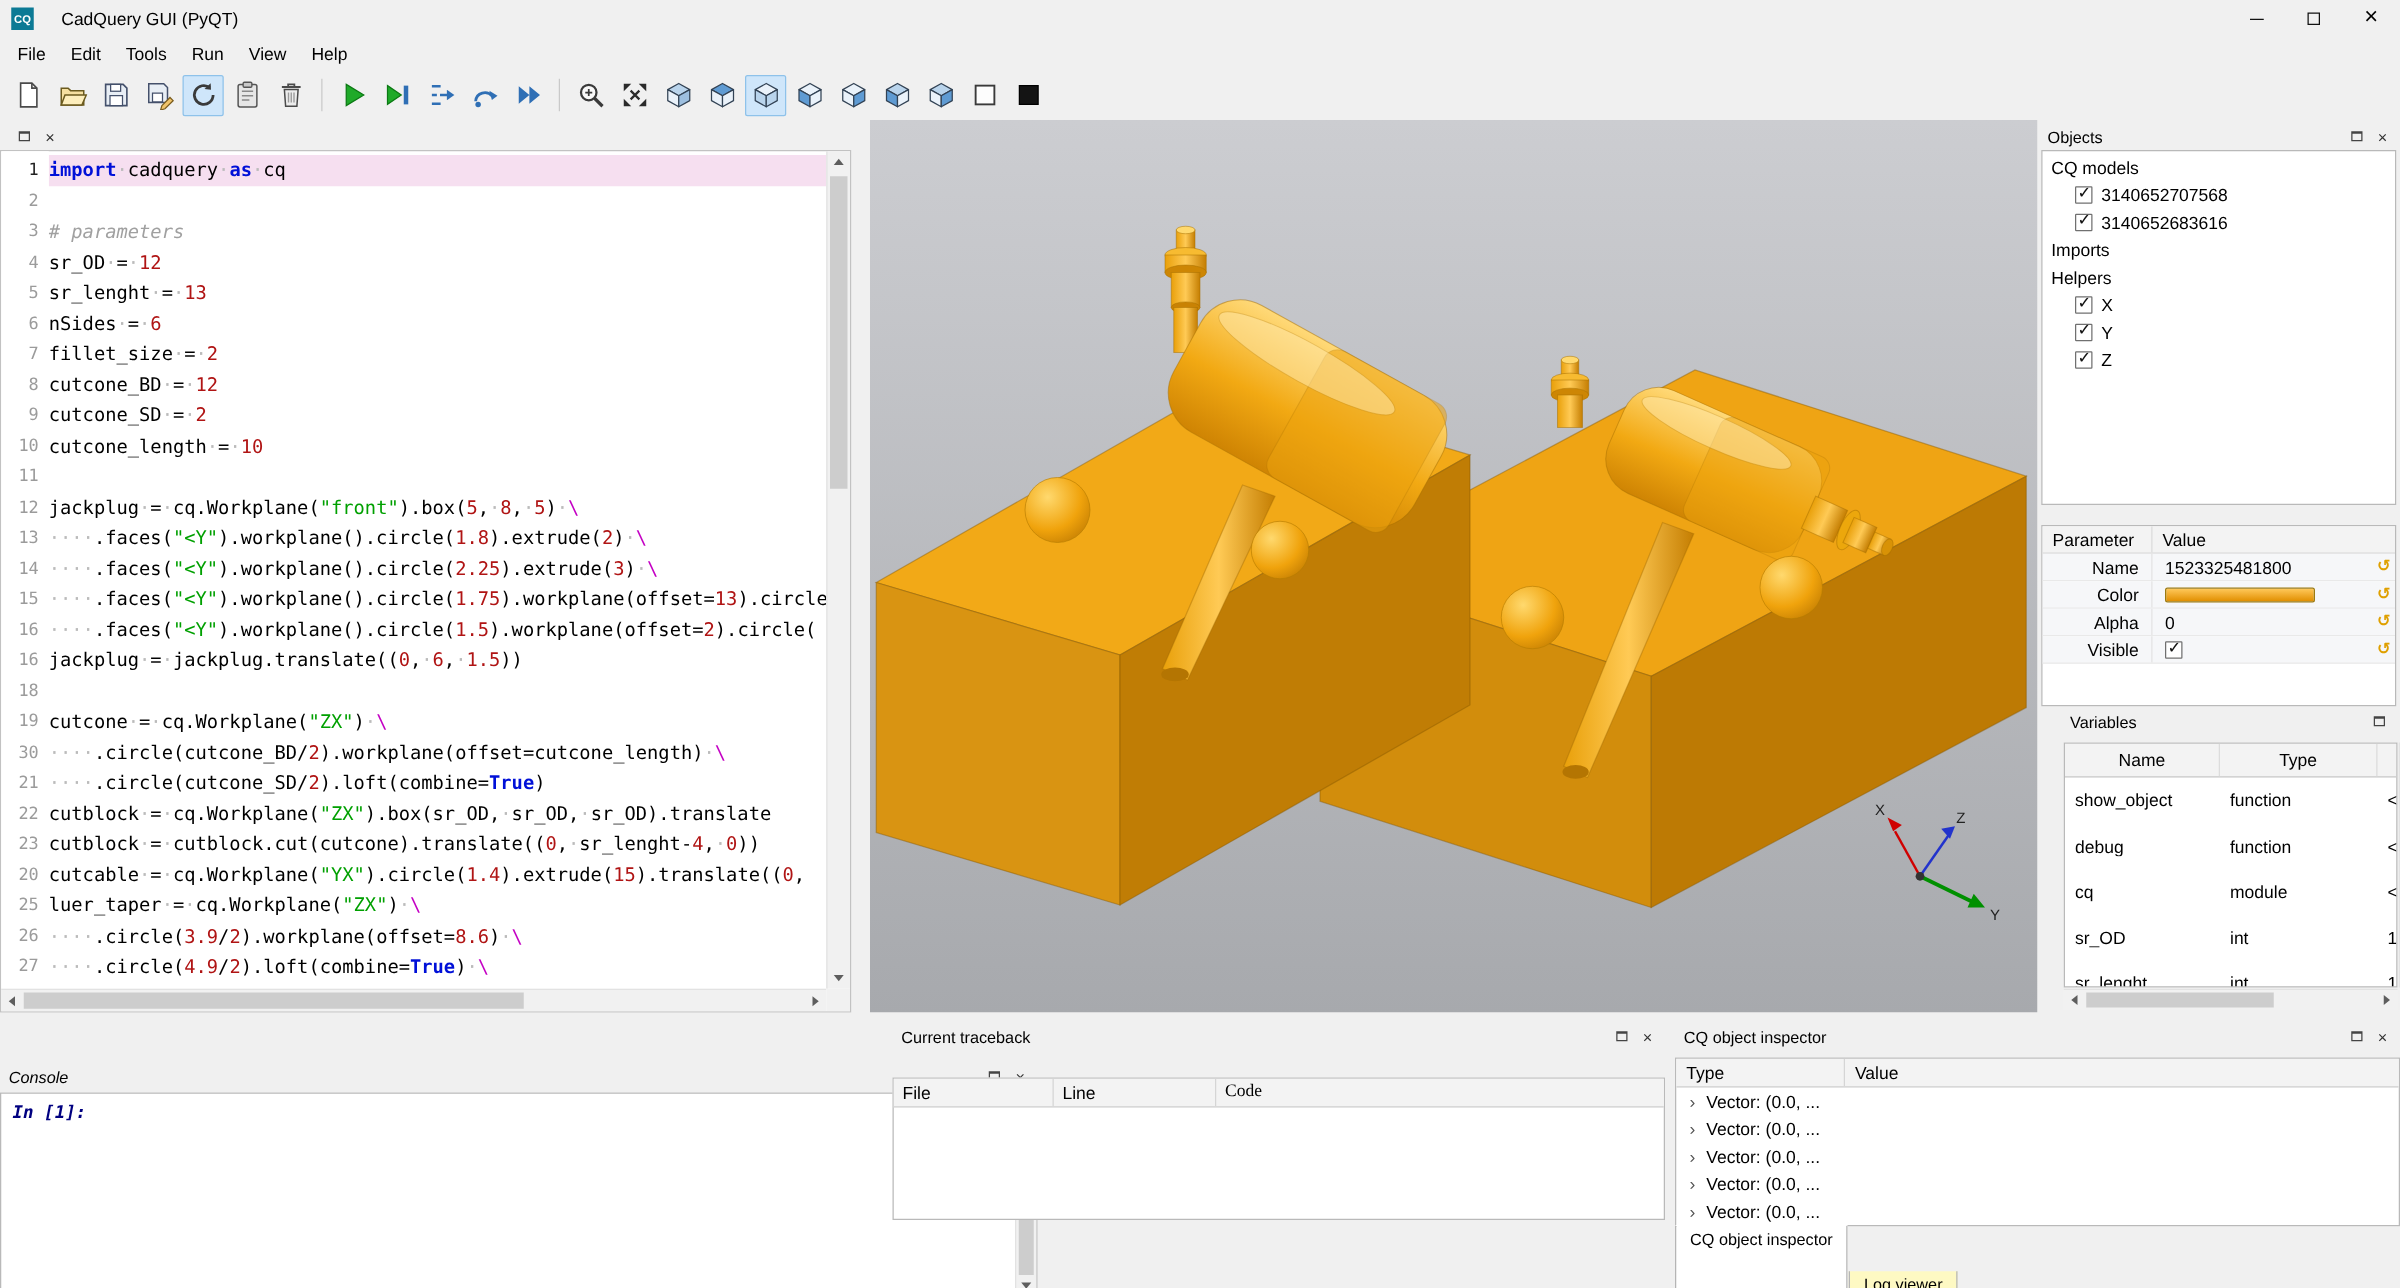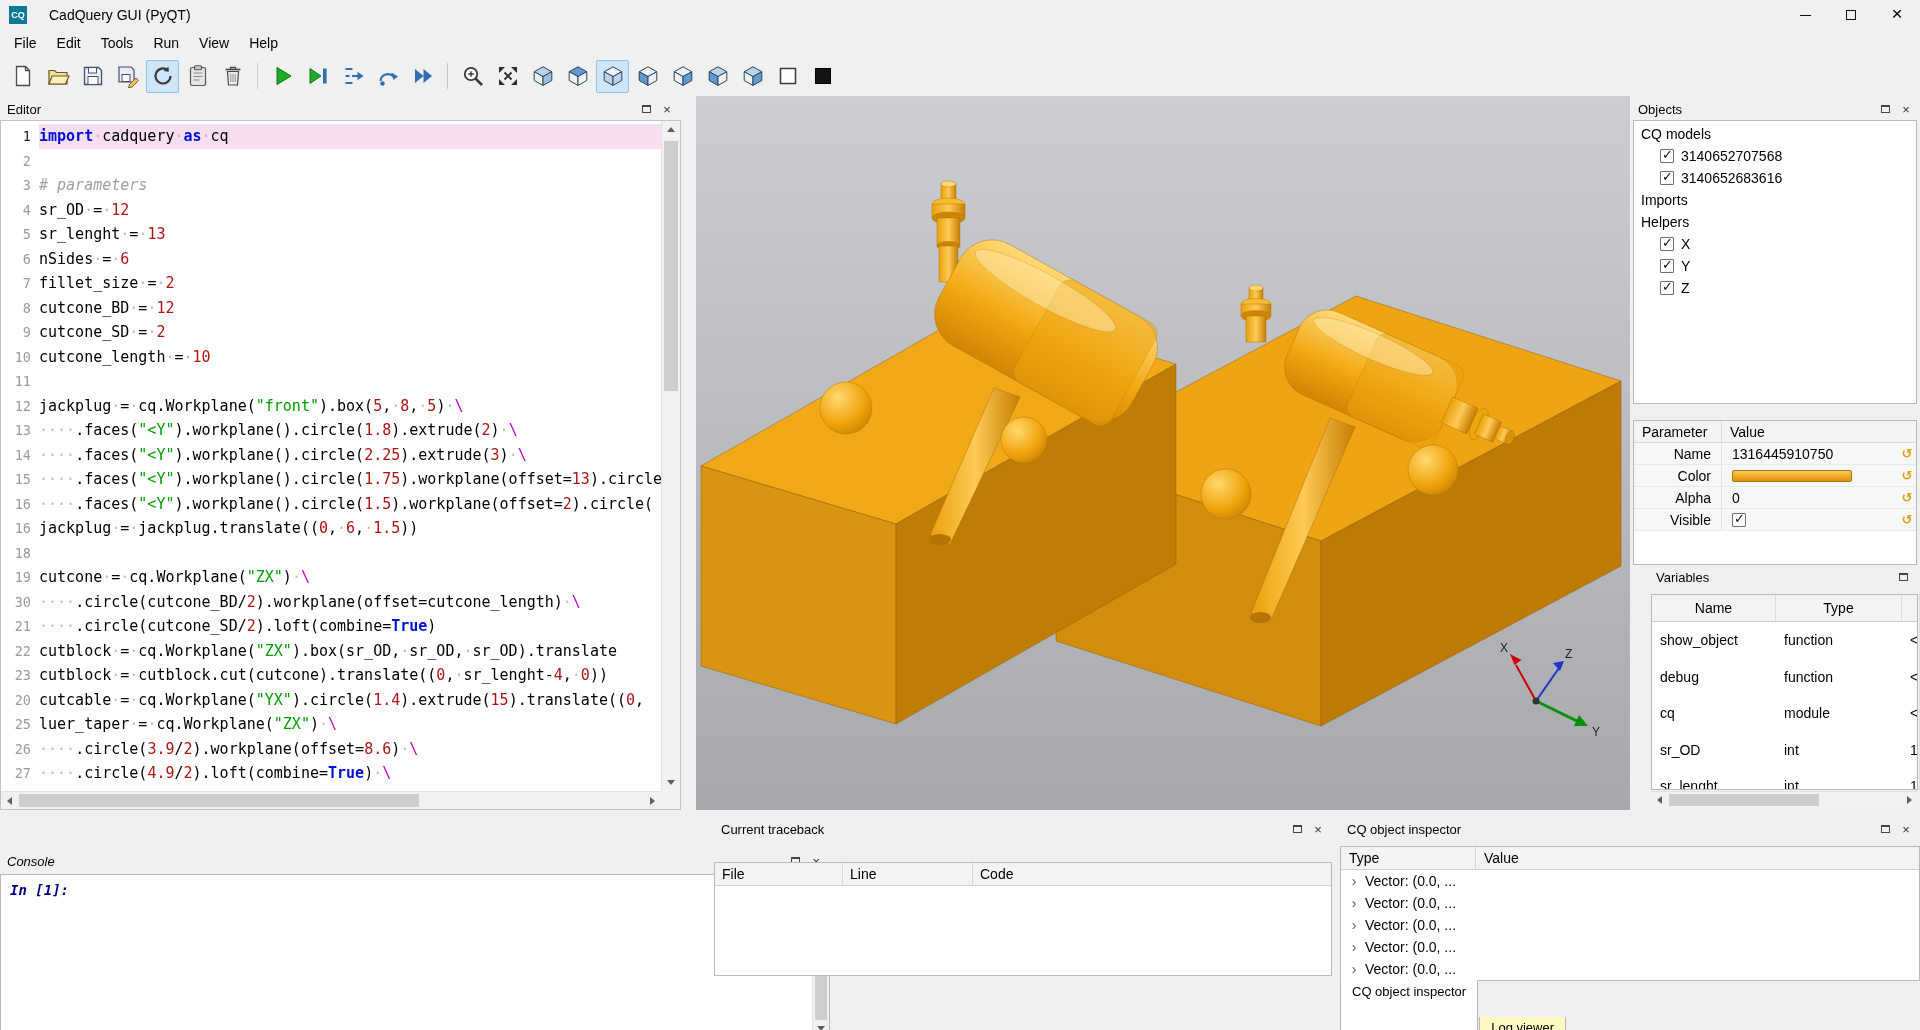--- a/index.html
+++ b/index.html
@@ -120,21 +120,21 @@
   .console-body { position:absolute; top:24px; left:0; right:0; height:164px; background:#fff;
                   border:1px solid #b9b9b9; font-family:"DejaVu Sans Mono",monospace; font-size:14px;
                   padding:7px 9px; }
   .console-prompt { color:#000080; font-weight:bold; }
   .con-vscroll { right:0; top:0; width:17px; bottom:0; }
 
   .traceback-panel { left:714px; top:818px; width:618px; height:212px; }
   .tbk-table { position:absolute; top:44px; left:0; right:0; height:114px; background:#fff; border:1px solid #b9b9b9; }
   .tbk-header { display:flex; height:23px; background:#f3f3f3; border-bottom:1px solid #cfcfcf; }
   .tbk-hcell { display:flex; align-items:center; padding-left:7px; border-right:1px solid #d5d5d5; font-size:14px; }
-  .tcol0 { width:128px; } .tcol1 { width:130px; } .tcol2 { flex:1; border-right:none; }
+  .tcol0 { width:128px; } .tcol1 { width:130px; } .tcol2 { flex:1; border-right:none;font-family:Liberation Serif, serif; }
 
   .inspector-panel { left:1340px; top:818px; width:580px; height:212px; }
   .insp-table { position:absolute; top:28px; left:0; right:0; height:135px; background:#fff;
                 border:1px solid #b9b9b9; overflow:hidden; }
   .insp-header { display:flex; height:23px; background:#f3f3f3; border-bottom:1px solid #cfcfcf; }
   .insp-hcell { display:flex; align-items:center; padding-left:8px; border-right:1px solid #d5d5d5; font-size:14px; }
   .icol0 { width:135px; } .icol1 { flex:1; border-right:none; }
   .insp-row { display:flex; height:22px; align-items:center; font-size:14px; }
   .chev { width:14px; text-align:center; color:#555; margin-left:6px; margin-right:4px; font-size:14px; }
   .insp-tabs { position:absolute; top:163px; left:0; display:flex; }
@@ -333,21 +333,20 @@
     </div>
     <div class="tb-btn">
       <svg viewBox="0 0 24 24">
         <rect x="4.5" y="4.5" width="15" height="15" fill="#141414" stroke="#000" stroke-width="1"></rect>
       </svg>
     </div>
   </div>
 
 <div class="panel editor-panel">
   <div class="panel-header">
-    <span class="ph-title">Editor</span>
     <span class="ph-btn">
         <span class="ph-float"></span>
       </span>
     <span class="ph-btn">×</span>
   </div>
   <div class="editor-body">
     <div class="gutter">
         <div class="ln cur">1</div>
         <div class="ln">2</div>
         <div class="ln">3</div>
@@ -533,21 +532,21 @@
       </div>
     </div>
   <div class="props">
     <div class="prop-header">
         <div class="prop-hcell c1">Parameter</div>
         <div class="prop-hcell">Value</div>
       </div>
     <div>
         <div class="prop-row">
           <div class="prop-cell c1">Name</div>
-          <div class="prop-cell pval">1316445910750</div>
+          <div class="prop-cell pval">1523325481800</div>
           <span class="reset-ic">↺</span>
         </div>
         <div class="prop-row">
           <div class="prop-cell c1">Color</div>
           <div class="prop-cell pval">
             <span class="color-swatch" style="background: linear-gradient(rgb(255, 200, 90), rgb(225, 143, 0));"></span>
           </div>
           <span class="reset-ic">↺</span>
         </div>
         <div class="prop-row">

